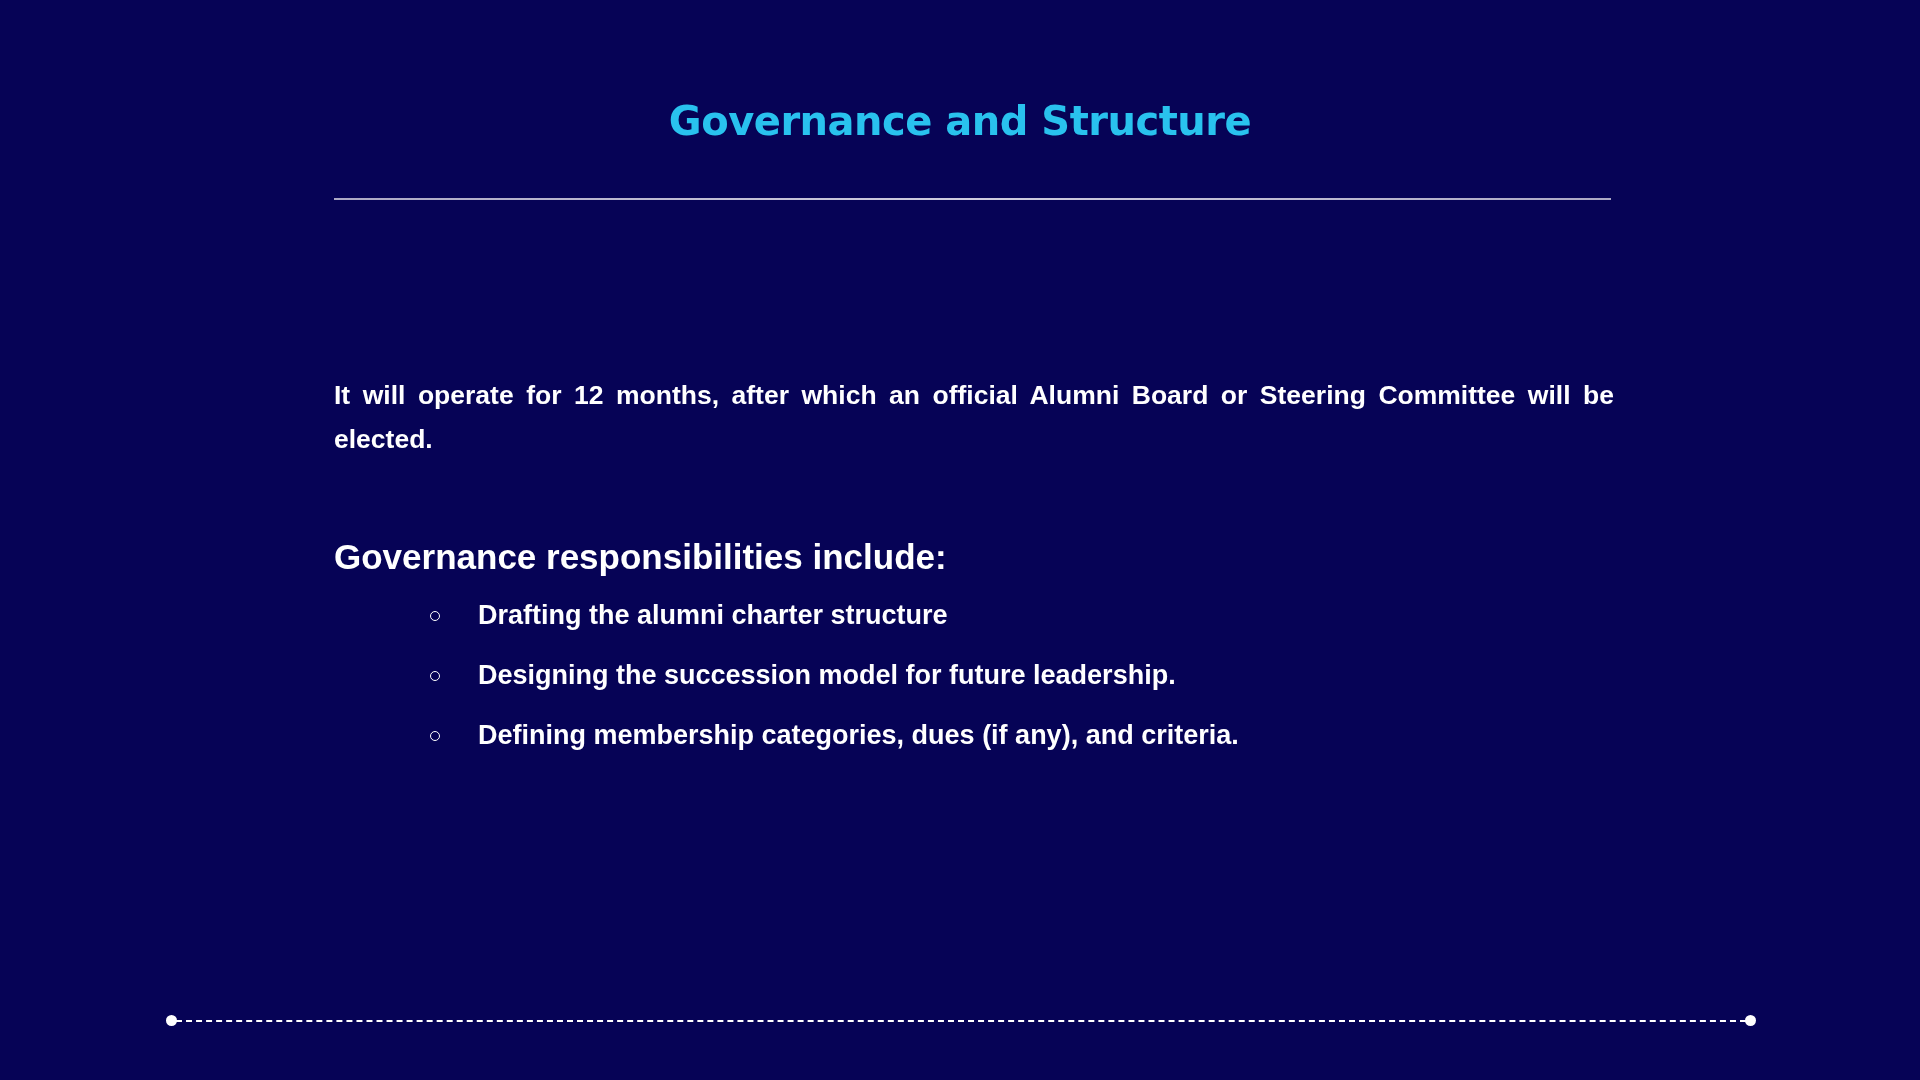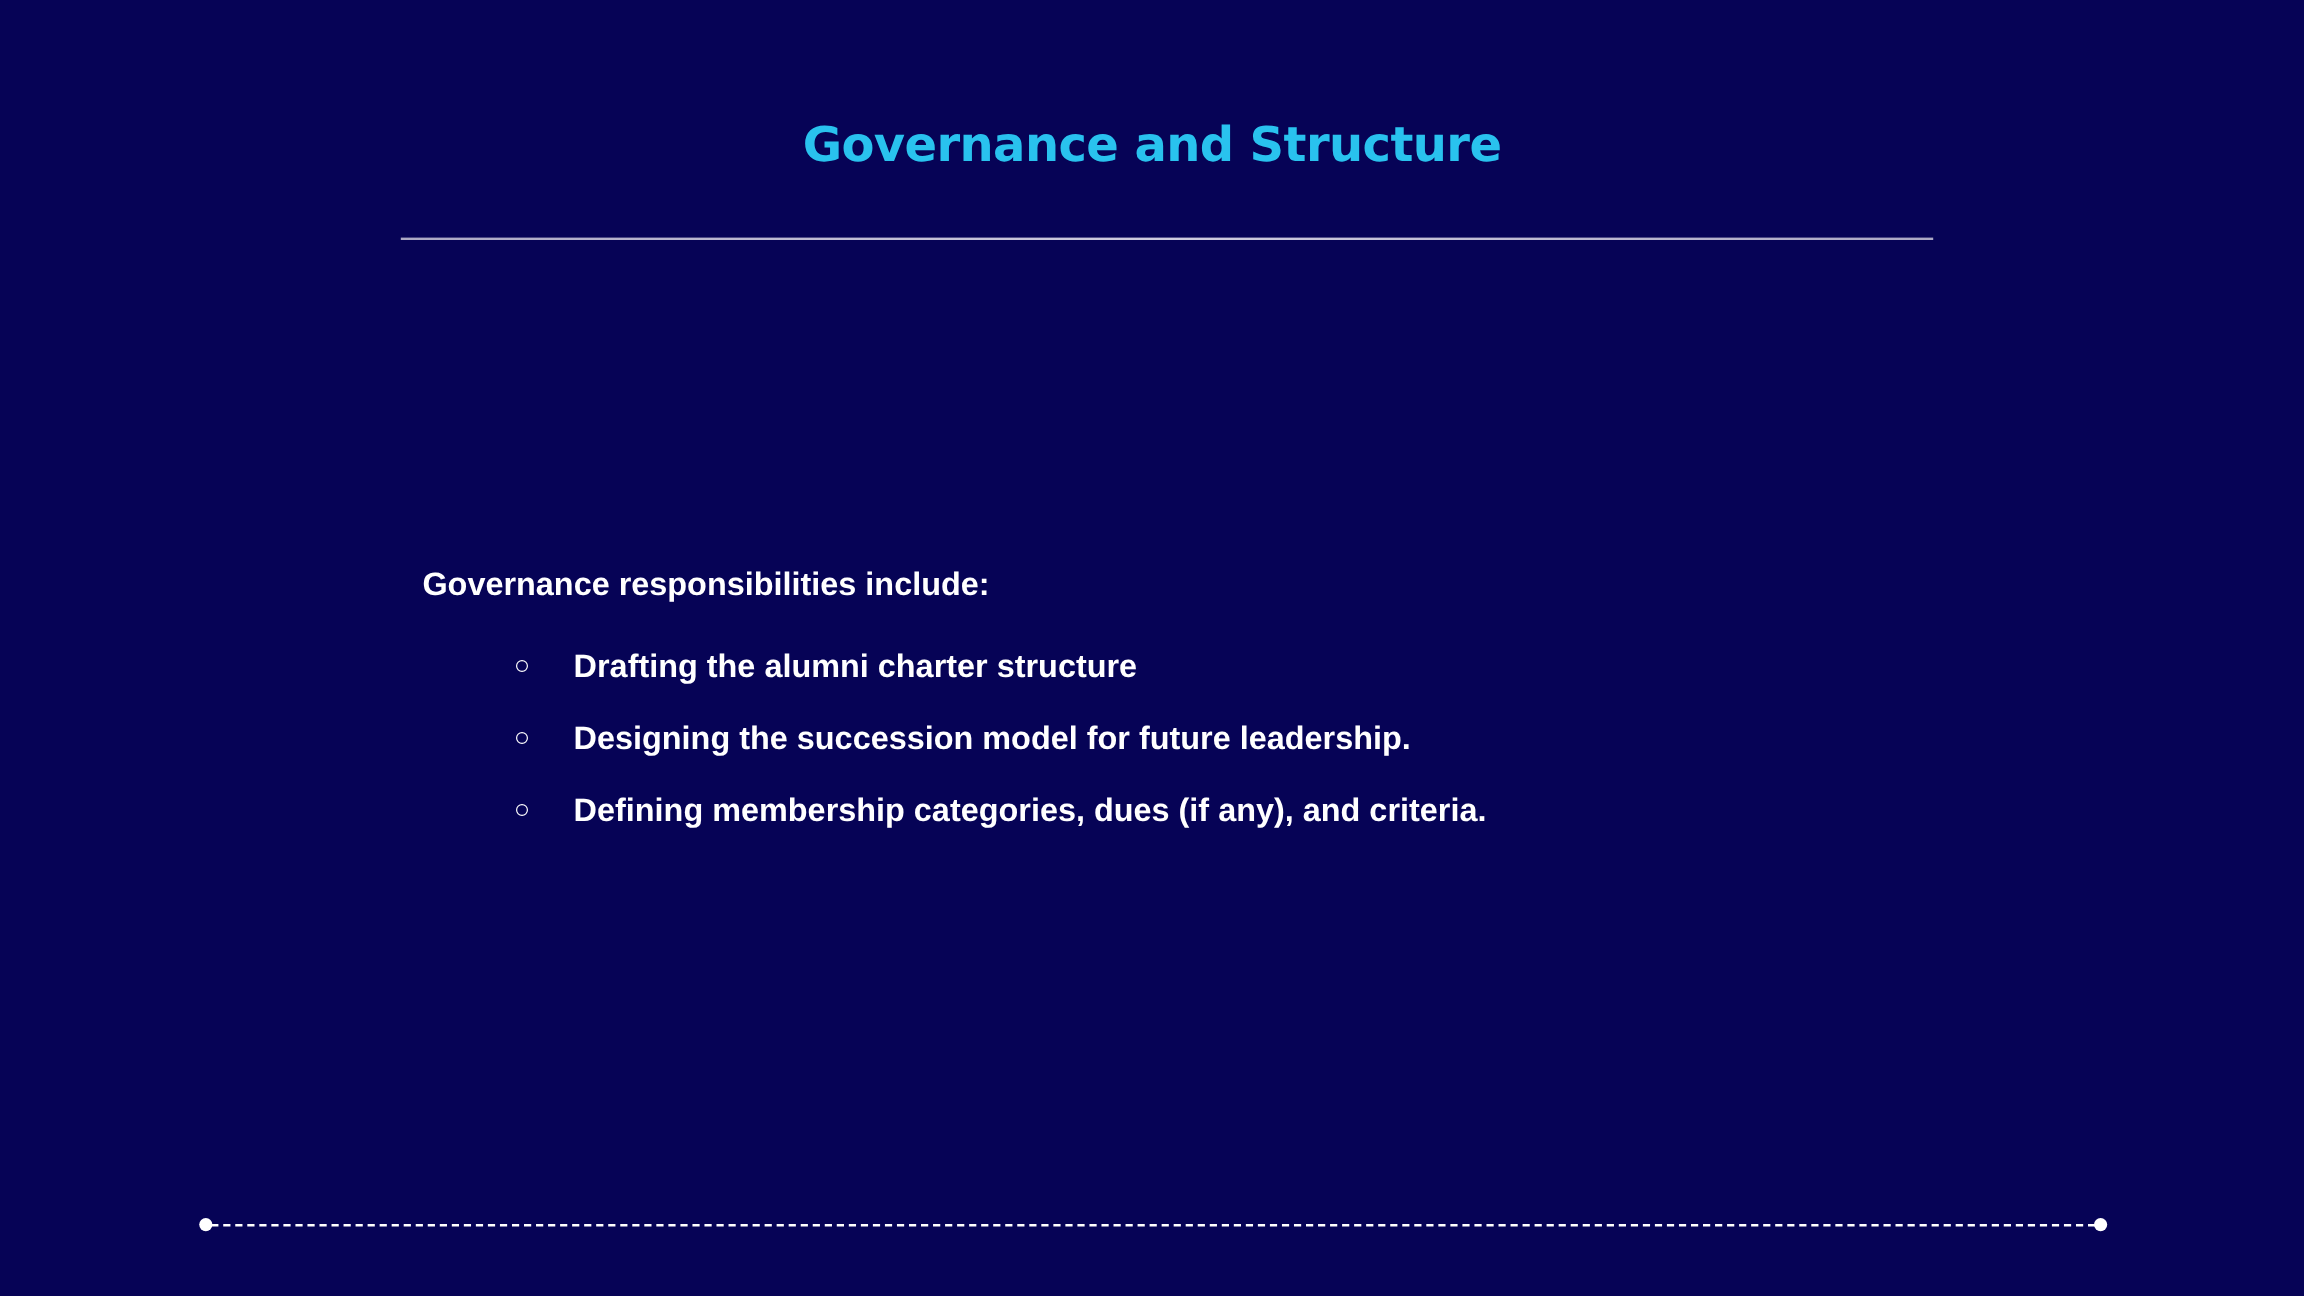--- a/index.html
+++ b/index.html
@@ -55,24 +55,24 @@
     text-justify: inter-word;
     margin: 0;
   }
   .para.first {
     margin-bottom: 0;
   }
   .gap-1 { height: 121px; }
   .gap-2 { height: 76px; }
   .sub-head {
     color: #FFFFFF;
-    font-size: 27px;
+    font-size: 35px;
     font-weight: bold;
     line-height: 40px;
-    margin: 18px;
+    margin: 0;
   }
   .bullets {
     list-style: none;
     margin: 8px 0 0 0;
     padding: 0 0 0 96px;
   }
   .bullets li {
     position: relative;
     color: #FFFFFF;
     font-size: 27px;
@@ -129,20 +129,21 @@
 <body>
 
 <div class="slide">
 
   <div class="title">Governance and Structure</div>
 
   <div class="title-rule"></div>
 
   <div class="body-wrap">
     <div class="gap-1"></div>
+    <p class="para">It will operate for 12 months, after which an official Alumni Board or Steering Committee will be elected.</p>
     <div class="gap-2"></div>
     <p class="sub-head">Governance responsibilities include:</p>
     <ul class="bullets">
       <li>
         <span class="marker"><span class="ring"></span></span>
         <span>Drafting the alumni charter structure</span>
       </li>
       <li>
         <span class="marker"><span class="ring"></span></span>
         <span>Designing the succession model for future leadership.</span>

